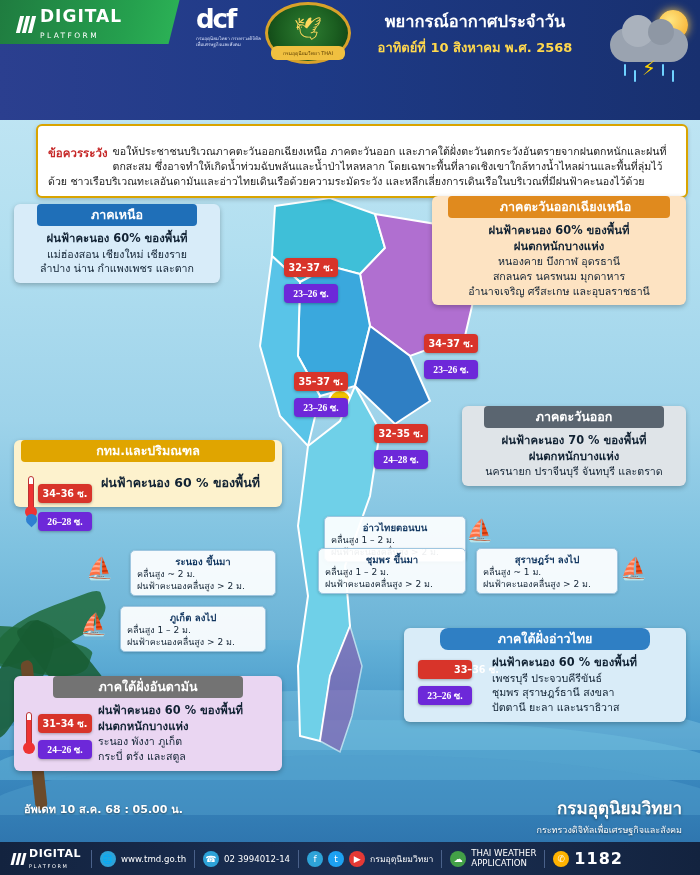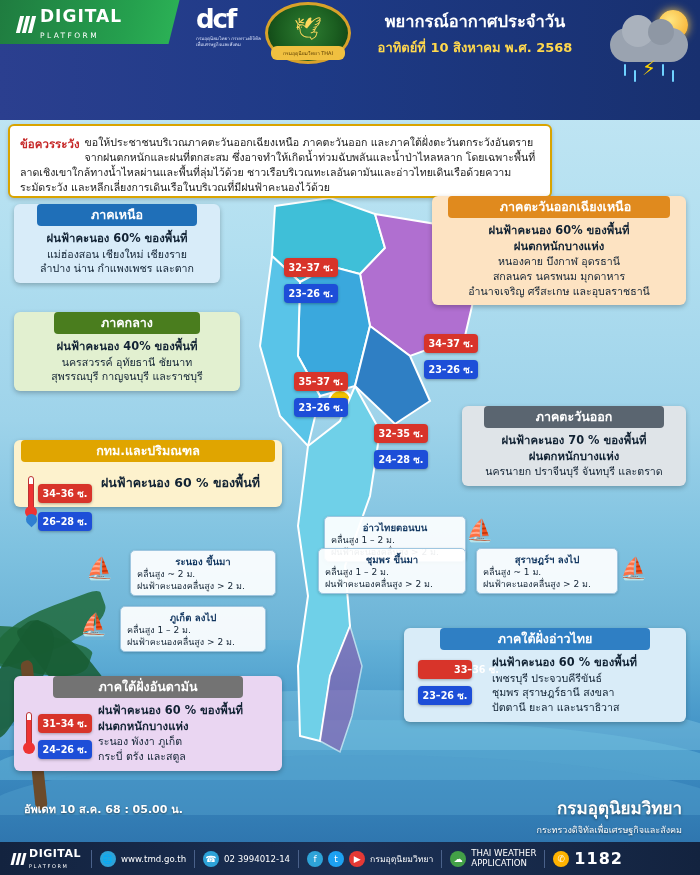--- a/index.html
+++ b/index.html
@@ -102,44 +102,44 @@
   .sun-ball { position:absolute; right:6px; top:4px; width:30px; height:30px; border-radius:50%;
     background:radial-gradient(circle at 40% 35%, #ffe680, #f5a623); box-shadow:0 0 10px #f8c84a; }
   .cloud-big { position:absolute; left:0; top:22px; width:78px; height:34px; background:#9aa3b0; border-radius:18px; }
   .cloud-big:before { content:""; position:absolute; left:12px; top:-13px; width:32px; height:32px; background:#aab2bd; border-radius:50%; }
   .cloud-big:after { content:""; position:absolute; left:38px; top:-9px; width:26px; height:26px; background:#8e97a4; border-radius:50%; }
   .rain-line { position:absolute; width:2px; height:12px; background:#6fd2ff; border-radius:1px; }
   .bolt { position:absolute; left:32px; top:52px; font-size:20px; color:#ffd400; line-height:1; }
 
   
   .warn {
-    position:absolute; left:8px; top:124px; width:544px; height:74px;
+    position:absolute; left:36px; top:124px; width:652px; height:74px;
     background:#ffffff; border:2px solid #d9a400; border-radius:6px;
-    padding:9px 10px 4px 10px;
+    padding:18px 10px 4px 10px;
     box-shadow:0 2px 4px rgba(0,0,0,.18);
   }
   .warn .label { color:#c62828; font-weight:bold; font-size:11.5px; float:left; margin-right:5px; }
   .warn p { margin:0; font-size:10.6px; line-height:1.42; color:#1a1a1a; text-align:left; }
 
   
   .card { position:absolute; border-radius:6px; box-shadow:0 2px 5px rgba(0,0,0,.25); }
   .card .title {
     height:22px; line-height:22px; text-align:center; color:#fff; font-size:12.5px; font-weight:bold;
     border-radius:4px; margin:0 auto;
   }
   .card .body { padding:5px 7px 7px 7px; text-align:center; font-size:10.6px; line-height:1.38; color:#123; }
   .card .body .hl { font-weight:bold; font-size:11.4px; display:block; }
 
   
   .chip {
     position:absolute; border-radius:4px; color:#fff; font-size:9.6px; font-weight:bold;
     text-align:center; padding:2px 4px; box-shadow:0 1px 3px rgba(0,0,0,.3); white-space:nowrap;
   }
   .chip.red { background:#d8342a; }
-  .chip.blue { background:#1d4ed8; }
+  .chip.blue { background:#6d28d9;font-family:Liberation Serif, serif; }
 
   
   .seabox {
     position:absolute; background:rgba(255,255,255,.92); border:1px solid #9fc6e0;
     border-radius:5px; padding:3px 6px; box-shadow:0 1px 3px rgba(0,0,0,.2);
   }
   .seabox .sb-title { font-size:9.6px; font-weight:bold; color:#10355f; text-align:center; }
   .seabox .sb-line { font-size:9px; color:#123; line-height:1.3; }
   .boat { position:absolute; font-size:22px; color:#1b4f86; }
 
@@ -282,28 +282,20 @@
     <div class="title" style="background:#e08a1e; width:222px;padding-left:13px;">ภาคตะวันออกเฉียงเหนือ</div>
     <div class="body">
       <span class="hl" style="white-space:pre-line;">ฝนฟ้าคะนอง 60% ของพื้นที่
 ฝนตกหนักบางแห่ง</span>
       <span style="white-space:pre-line;">หนองคาย บึงกาฬ อุดรธานี
 สกลนคร นครพนม มุกดาหาร
 อำนาจเจริญ ศรีสะเกษ และอุบลราชธานี</span>
     </div>
   </div>
 
-  <div class="card" style="left:14px; top:312px; width:226px; background:#e2f0d0;">
-    <div class="title" style="background:#4a7d1e; width:146px;">ภาคกลาง</div>
-    <div class="body">
-      <span class="hl">ฝนฟ้าคะนอง 40% ของพื้นที่</span>
-      <span style="white-space:pre-line;">นครสวรรค์ อุทัยธานี ชัยนาท
-สุพรรณบุรี กาญจนบุรี และราชบุรี</span>
-    </div>
-  </div>
 
   <div class="card" style="left:462px; top:406px; width:224px; background:#dfe4e8;">
     <div class="title" style="background:#5a6570; width:180px;">ภาคตะวันออก</div>
     <div class="body">
       <span class="hl" style="white-space:pre-line;">ฝนฟ้าคะนอง 70 % ของพื้นที่
 ฝนตกหนักบางแห่ง</span>
       <span>นครนายก ปราจีนบุรี จันทบุรี และตราด</span>
     </div>
   </div>
 
@@ -314,21 +306,21 @@
     </div>
   </div>
   <div class="thermo" style="left:24px; top:476px;">
     <div class="tube"></div>
       <div class="fill"></div>
       <div class="bulb"></div>
   </div>
   <div class="drop" style="left:24px; top:512px;"></div>
 
   <div class="card" style="left:404px; top:628px; width:282px; background:#d9ecf8;">
-    <div class="title" style="background:#2f7fc4; width:210px;">ภาคใต้ฝั่งอ่าวไทย</div>
+    <div class="title" style="background:#2f7fc4; width:210px;border-radius:8px;">ภาคใต้ฝั่งอ่าวไทย</div>
     <div class="body" style="padding-left:88px; text-align:left;">
       <span class="hl">ฝนฟ้าคะนอง 60 % ของพื้นที่</span>
       <span style="white-space:pre-line;">เพชรบุรี ประจวบคีรีขันธ์
 ชุมพร สุราษฎร์ธานี สงขลา
 ปัตตานี ยะลา และนราธิวาส</span>
     </div>
   </div>
 
   <div class="card" style="left:14px; top:676px; width:268px; background:#ead6f2;">
     <div class="title" style="background:#737373; width:190px;">ภาคใต้ฝั่งอันดามัน</div>

